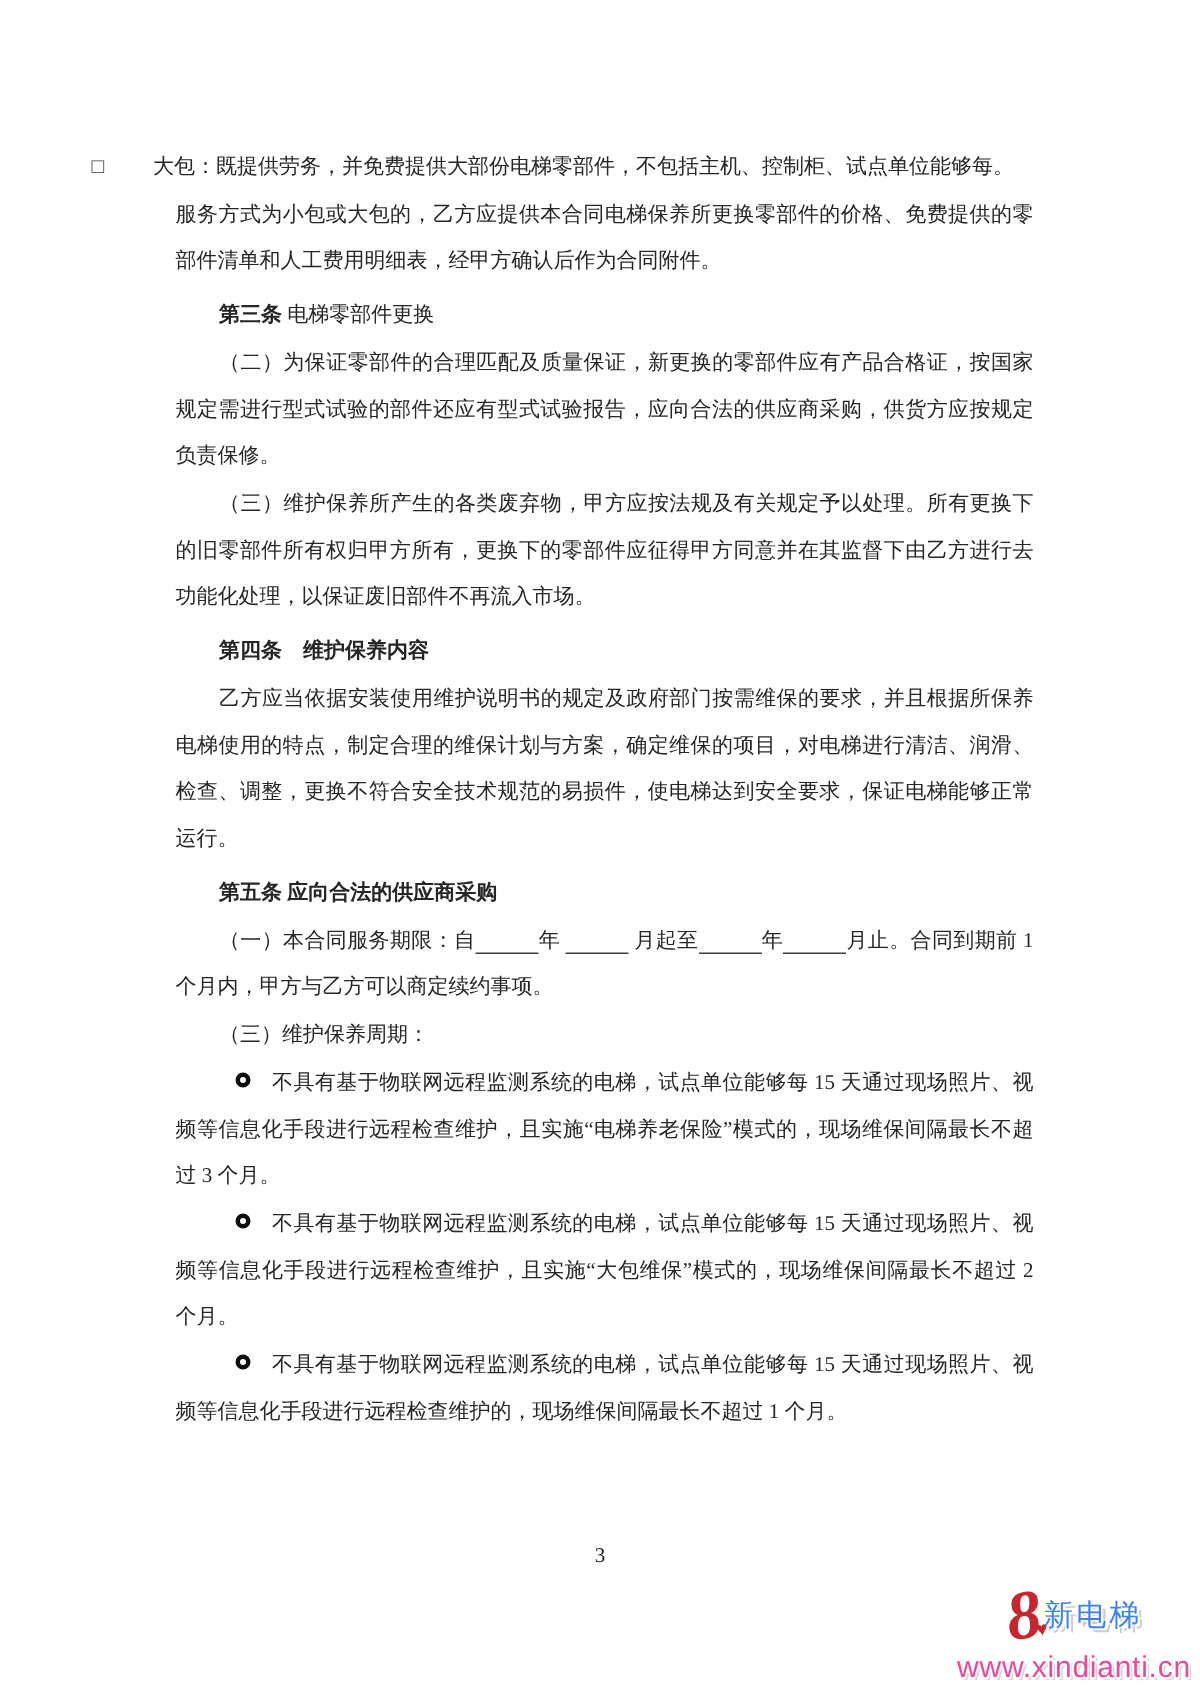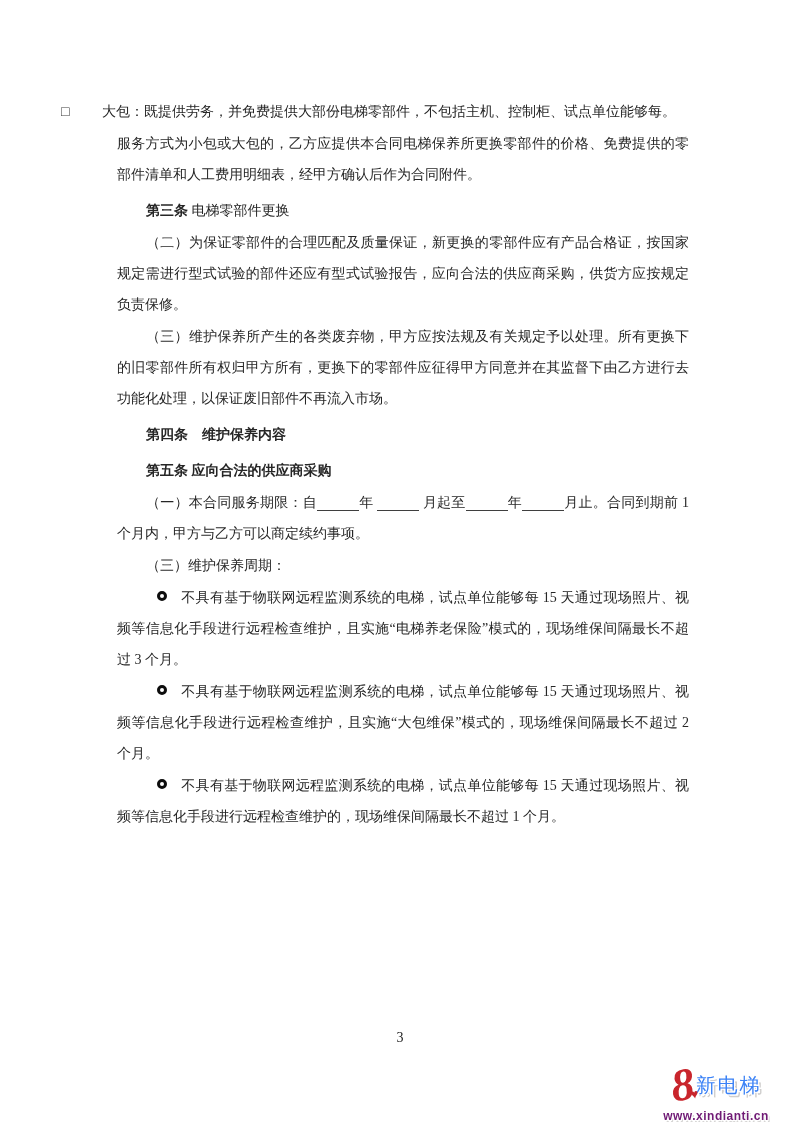--- a/index.html
+++ b/index.html
@@ -76,40 +76,41 @@
     font-weight:normal;
     letter-spacing:2px;
     color:#3b82f6;
     text-shadow:
       -1px -1px 0 #fff, 1px -1px 0 #fff, -1px 1px 0 #fff, 1px 1px 0 #fff,
       3px 3px 0 #cfcecd;
   }
   .logo-url{
     margin-top:2px;
     font-family:"Liberation Sans","DejaVu Sans",sans-serif;
-    font-size:12px;
-    font-weight:bold;
+    font-size:20px;
+    font-weight:normal;
     letter-spacing:0.5px;
-    color:#701a75;
+    color:#ec4899;
     text-shadow:
       -1px -1px 0 #fff, 1px -1px 0 #fff, -1px 1px 0 #fff, 1px 1px 0 #fff,
       2px 2px 0 #d6d5d4;
   }
 </style>
 </head>
 <body>
 
 <div class="page">
   <div class="content">
       <p class="checkbox-line"><span class="checkbox">□</span><span>大包：既提供劳务，并免费提供大部份电梯零部件，不包括主机、控制柜、试点单位能够每。</span></p>
       <p class="hang"><span>服务方式为小包或大包的，乙方应提供本合同电梯保养所更换零部件的价格、免费提供的零部件清单和人工费用明细表，经甲方确认后作为合同附件。</span></p>
       <p class="heading-mixed"><span class="b">第三条</span><span> 电梯零部件更换</span></p>
       <p class="indent"><span>（二）为保证零部件的合理匹配及质量保证，新更换的零部件应有产品合格证，按国家规定需进行型式试验的部件还应有型式试验报告，应向合法的供应商采购，供货方应按规定负责保修。</span></p>
       <p class="indent"><span>（三）维护保养所产生的各类废弃物，甲方应按法规及有关规定予以处理。所有更换下的旧零部件所有权归甲方所有，更换下的零部件应征得甲方同意并在其监督下由乙方进行去功能化处理，以保证废旧部件不再流入市场。</span></p>
       <p class="heading"><span class="b">第四条　维护保养内容</span></p>
+      <p class="indent"><span>乙方应当依据安装使用维护说明书的规定及政府部门按需维保的要求，并且根据所保养电梯使用的特点，制定合理的维保计划与方案，确定维保的项目，对电梯进行清洁、润滑、检查、调整，更换不符合安全技术规范的易损件，使电梯达到安全要求，保证电梯能够正常运行。</span></p>
       <p class="heading"><span class="b">第五条 应向合法的供应商采购</span></p>
       <p class="indent"><span>（一）本合同服务期限：自</span><span class="blank">______</span><span>年 </span><span class="blank">______</span><span> 月起至</span><span class="blank">______</span><span>年</span><span class="blank">______</span><span>月止。合同到期前 1 个月内，甲方与乙方可以商定续约事项。</span></p>
       <p class="indent"><span>（三）维护保养周期：</span></p>
       <p class="bullet-line"><span class="bullet"></span><span>不具有基于物联网远程监测系统的电梯，试点单位能够每 15 天通过现场照片、视频等信息化手段进行远程检查维护，且实施“电梯养老保险”模式的，现场维保间隔最长不超过 3 个月。</span></p>
       <p class="bullet-line"><span class="bullet"></span><span>不具有基于物联网远程监测系统的电梯，试点单位能够每 15 天通过现场照片、视频等信息化手段进行远程检查维护，且实施“大包维保”模式的，现场维保间隔最长不超过 2 个月。</span></p>
       <p class="bullet-line"><span class="bullet"></span><span>不具有基于物联网远程监测系统的电梯，试点单位能够每 15 天通过现场照片、视频等信息化手段进行远程检查维护的，现场维保间隔最长不超过 1 个月。</span></p>
     </div>
 
   <div class="page-number">3</div>
 

